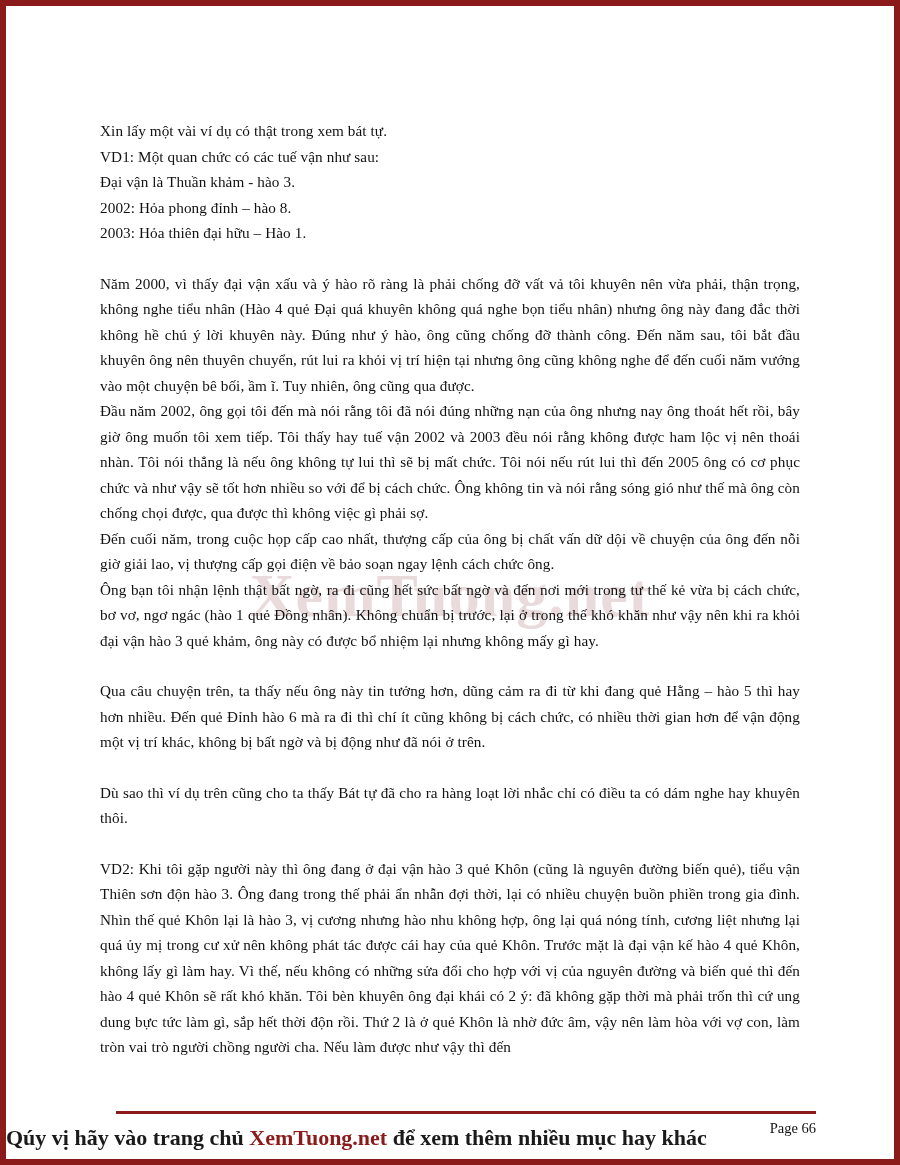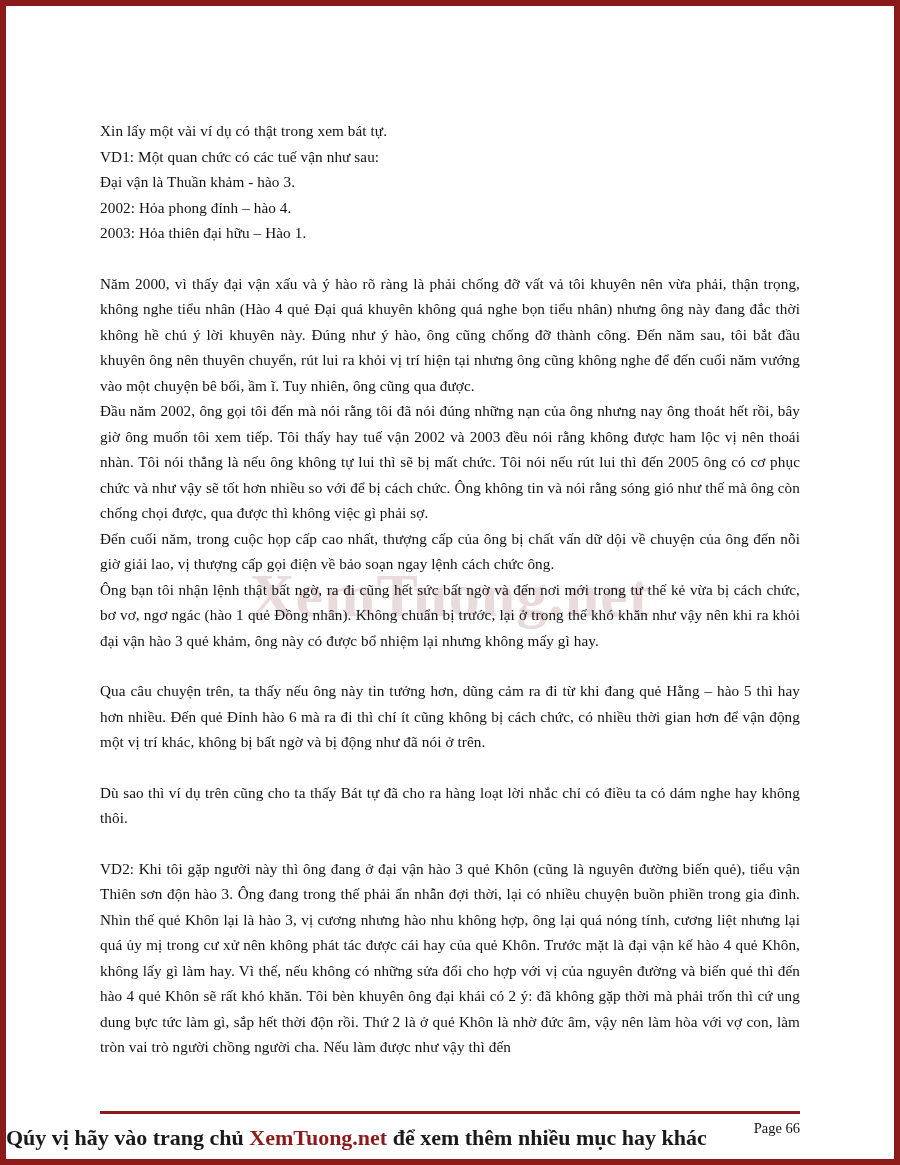--- a/index.html
+++ b/index.html
@@ -78,21 +78,21 @@
     opacity: 0.75;
     letter-spacing: 1px;
     pointer-events: none;
     user-select: none;
     z-index: 0;
   }
   .content, .footer-area { position: relative; z-index: 1; }
 
   .footer-area {
     position: absolute;
-    left: 100px;
+    left: 116px;
     right: 100px;
     bottom: 6px;
     width: 700px;
   }
   .footer-rule {
     border-top: 3px solid #8b1a1a;
     margin-bottom: 6px;
   }
   .page-number {
     text-align: right;
@@ -125,37 +125,37 @@
   <div class="frame-right"></div>
   <div class="frame-bottom"></div>
 
   <div class="watermark">XemTuong.net</div>
 
   <div class="content">
 
     <div class="para nojust">Xin lấy một vài ví dụ có thật trong xem bát tự.</div>
     <div class="para nojust">VD1: Một quan chức có các tuế vận như sau:</div>
     <div class="para nojust">Đại vận là Thuần khảm - hào 3.</div>
-    <div class="para nojust">2002: Hỏa phong đỉnh – hào 4.</div>
+    <div class="para nojust">2002: Hỏa phong đỉnh – hào 8.</div>
     <div class="para nojust">2003: Hỏa thiên đại hữu – Hào 1.</div>
 
     <div class="spacer-sm"></div>
 
     <div class="para">Năm 2000, vì thấy đại vận xấu và ý hào rõ ràng là phải chống đỡ vất vả tôi khuyên nên vừa phải, thận trọng, không nghe tiểu nhân (Hào 4 quẻ Đại quá khuyên không quá nghe bọn tiểu nhân) nhưng ông này đang đắc thời không hề chú ý lời khuyên này. Đúng như ý hào, ông cũng chống đỡ thành công. Đến năm sau, tôi bắt đầu khuyên ông nên thuyên chuyển, rút lui ra khỏi vị trí hiện tại nhưng ông cũng không nghe để đến cuối năm vướng vào một chuyện bê bối, ầm ĩ. Tuy nhiên, ông cũng qua được.</div>
     <div class="para">Đầu năm 2002, ông gọi tôi đến mà nói rằng tôi đã nói đúng những nạn của ông nhưng nay ông thoát hết rồi, bây giờ ông muốn tôi xem tiếp. Tôi thấy hay tuế vận 2002 và 2003 đều nói rằng không được ham lộc vị nên thoái nhàn. Tôi nói thẳng là nếu ông không tự lui thì sẽ bị mất chức. Tôi nói nếu rút lui thì đến 2005 ông có cơ phục chức và như vậy sẽ tốt hơn nhiều so với để bị cách chức. Ông không tin và nói rằng sóng gió như thế mà ông còn chống chọi được, qua được thì không việc gì phải sợ.</div>
     <div class="para">Đến cuối năm, trong cuộc họp cấp cao nhất, thượng cấp của ông bị chất vấn dữ dội về chuyện của ông đến nỗi giờ giải lao, vị thượng cấp gọi điện về bảo soạn ngay lệnh cách chức ông.</div>
     <div class="para">Ông bạn tôi nhận lệnh thật bất ngờ, ra đi cũng hết sức bất ngờ và đến nơi mới trong tư thế kẻ vừa bị cách chức, bơ vơ, ngơ ngác (hào 1 quẻ Đồng nhân). Không chuẩn bị trước, lại ở trong thế khó khăn như vậy nên khi ra khỏi đại vận hào 3 quẻ khảm, ông này có được bổ nhiệm lại nhưng không mấy gì hay.</div>
 
     <div class="spacer-sm"></div>
 
     <div class="para">Qua câu chuyện trên, ta thấy nếu ông này tin tưởng hơn, dũng cảm ra đi từ khi đang quẻ Hằng – hào 5 thì hay hơn nhiều. Đến quẻ Đỉnh hào 6 mà ra đi thì chí ít cũng không bị cách chức, có nhiều thời gian hơn để vận động một vị trí khác, không bị bất ngờ và bị động như đã nói ở trên.</div>
 
     <div class="spacer-sm"></div>
 
-    <div class="para">Dù sao thì ví dụ trên cũng cho ta thấy Bát tự đã cho ra hàng loạt lời nhắc chỉ có điều ta có dám nghe hay không thôi.</div>
+    <div class="para">Dù sao thì ví dụ trên cũng cho ta thấy Bát tự đã cho ra hàng loạt lời nhắc chỉ có điều ta có dám nghe hay khuyên thôi.</div>
 
     <div class="spacer-sm"></div>
 
     <div class="para">VD2: Khi tôi gặp người này thì ông đang ở đại vận hào 3 quẻ Khôn (cũng là nguyên đường biến quẻ), tiểu vận Thiên sơn độn hào 3. Ông đang trong thế phải ẩn nhẫn đợi thời, lại có nhiều chuyện buồn phiền trong gia đình. Nhìn thế quẻ Khôn lại là hào 3, vị cương nhưng hào nhu không hợp, ông lại quá nóng tính, cương liệt nhưng lại quá ủy mị trong cư xử nên không phát tác được cái hay của quẻ Khôn. Trước mặt là đại vận kế hào 4 quẻ Khôn, không lấy gì làm hay. Vì thế, nếu không có những sửa đổi cho hợp với vị của nguyên đường và biến quẻ thì đến hào 4 quẻ Khôn sẽ rất khó khăn. Tôi bèn khuyên ông đại khái có 2 ý: đã không gặp thời mà phải trốn thì cứ ung dung bực tức làm gì, sắp hết thời độn rồi. Thứ 2 là ở quẻ Khôn là nhờ đức âm, vậy nên làm hòa với vợ con, làm tròn vai trò người chồng người cha. Nếu làm được như vậy thì đến</div>
 
   </div>
 
   <div class="footer-area">
     <div class="footer-rule"></div>
     <div class="page-number">Page 66</div>

